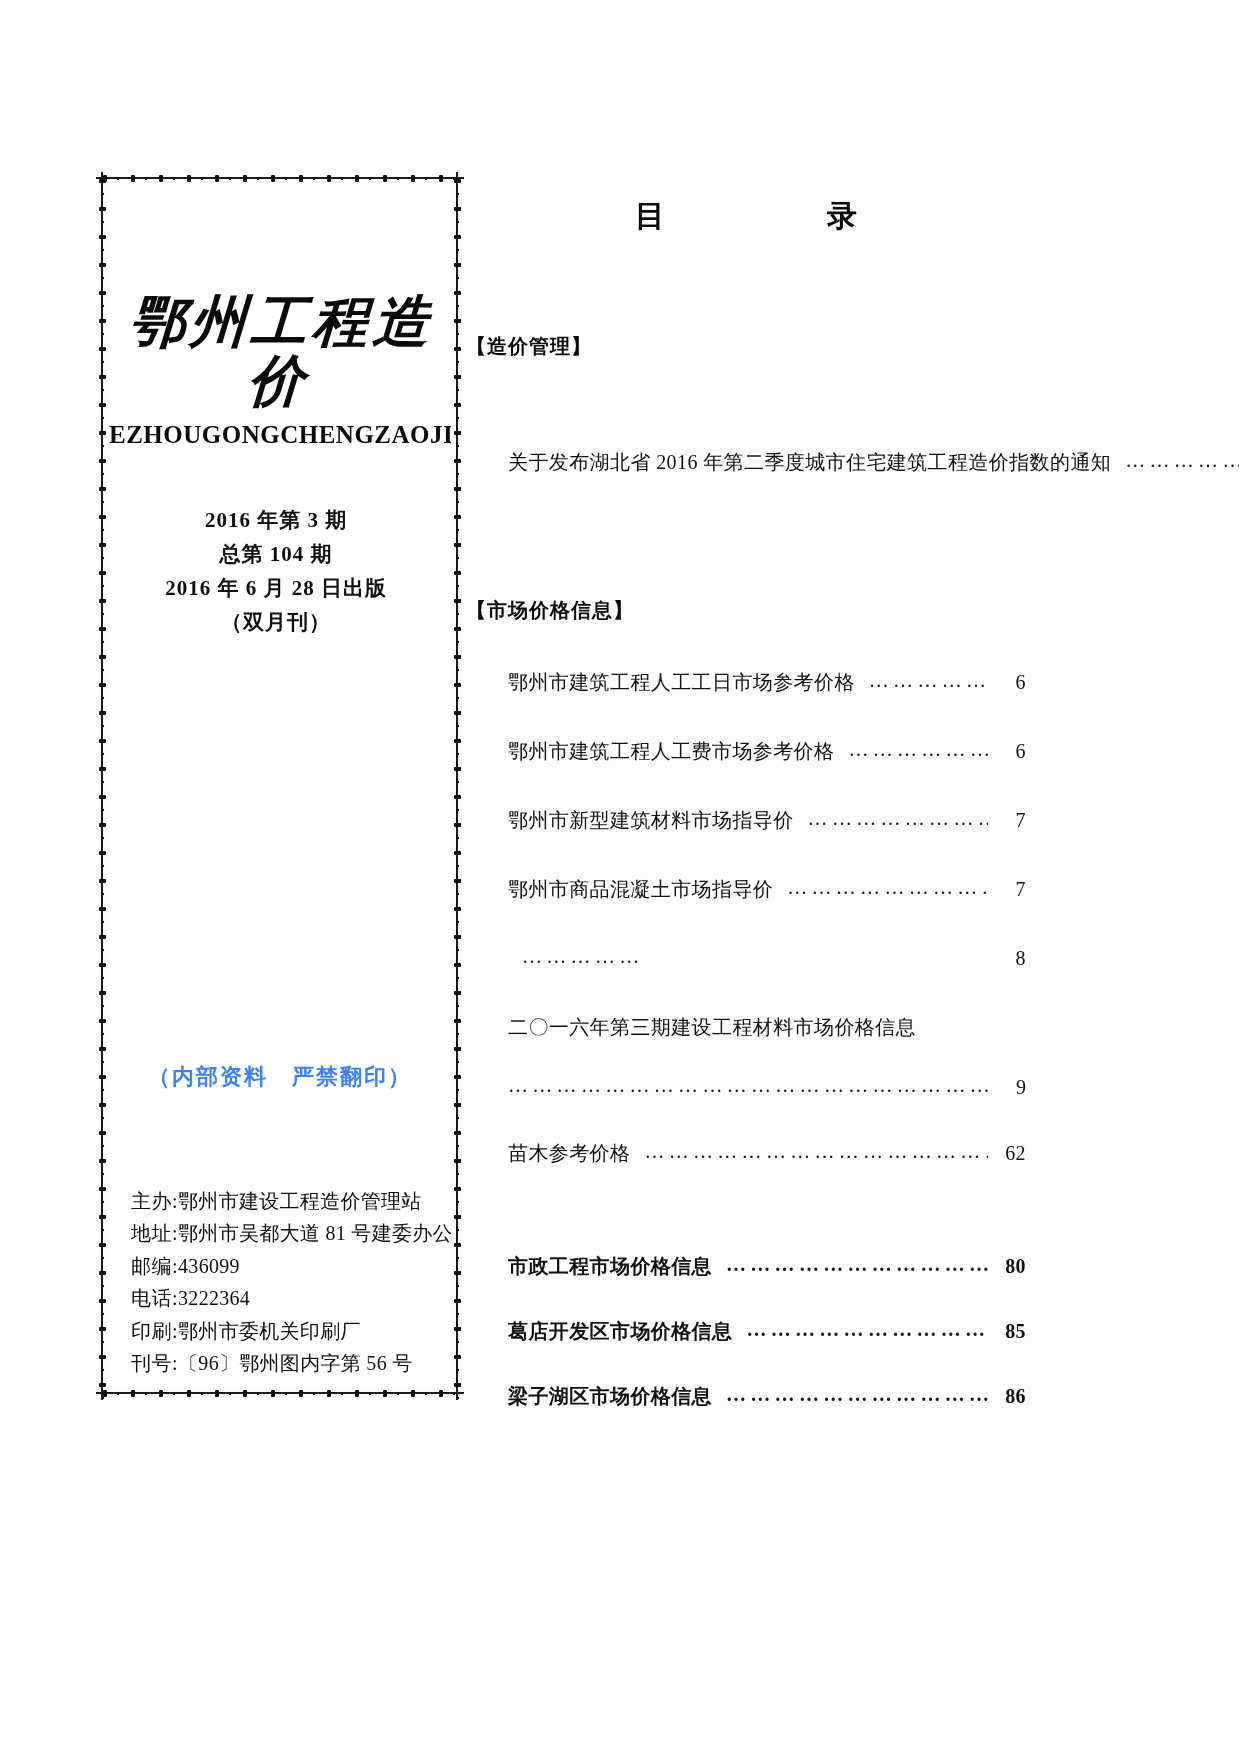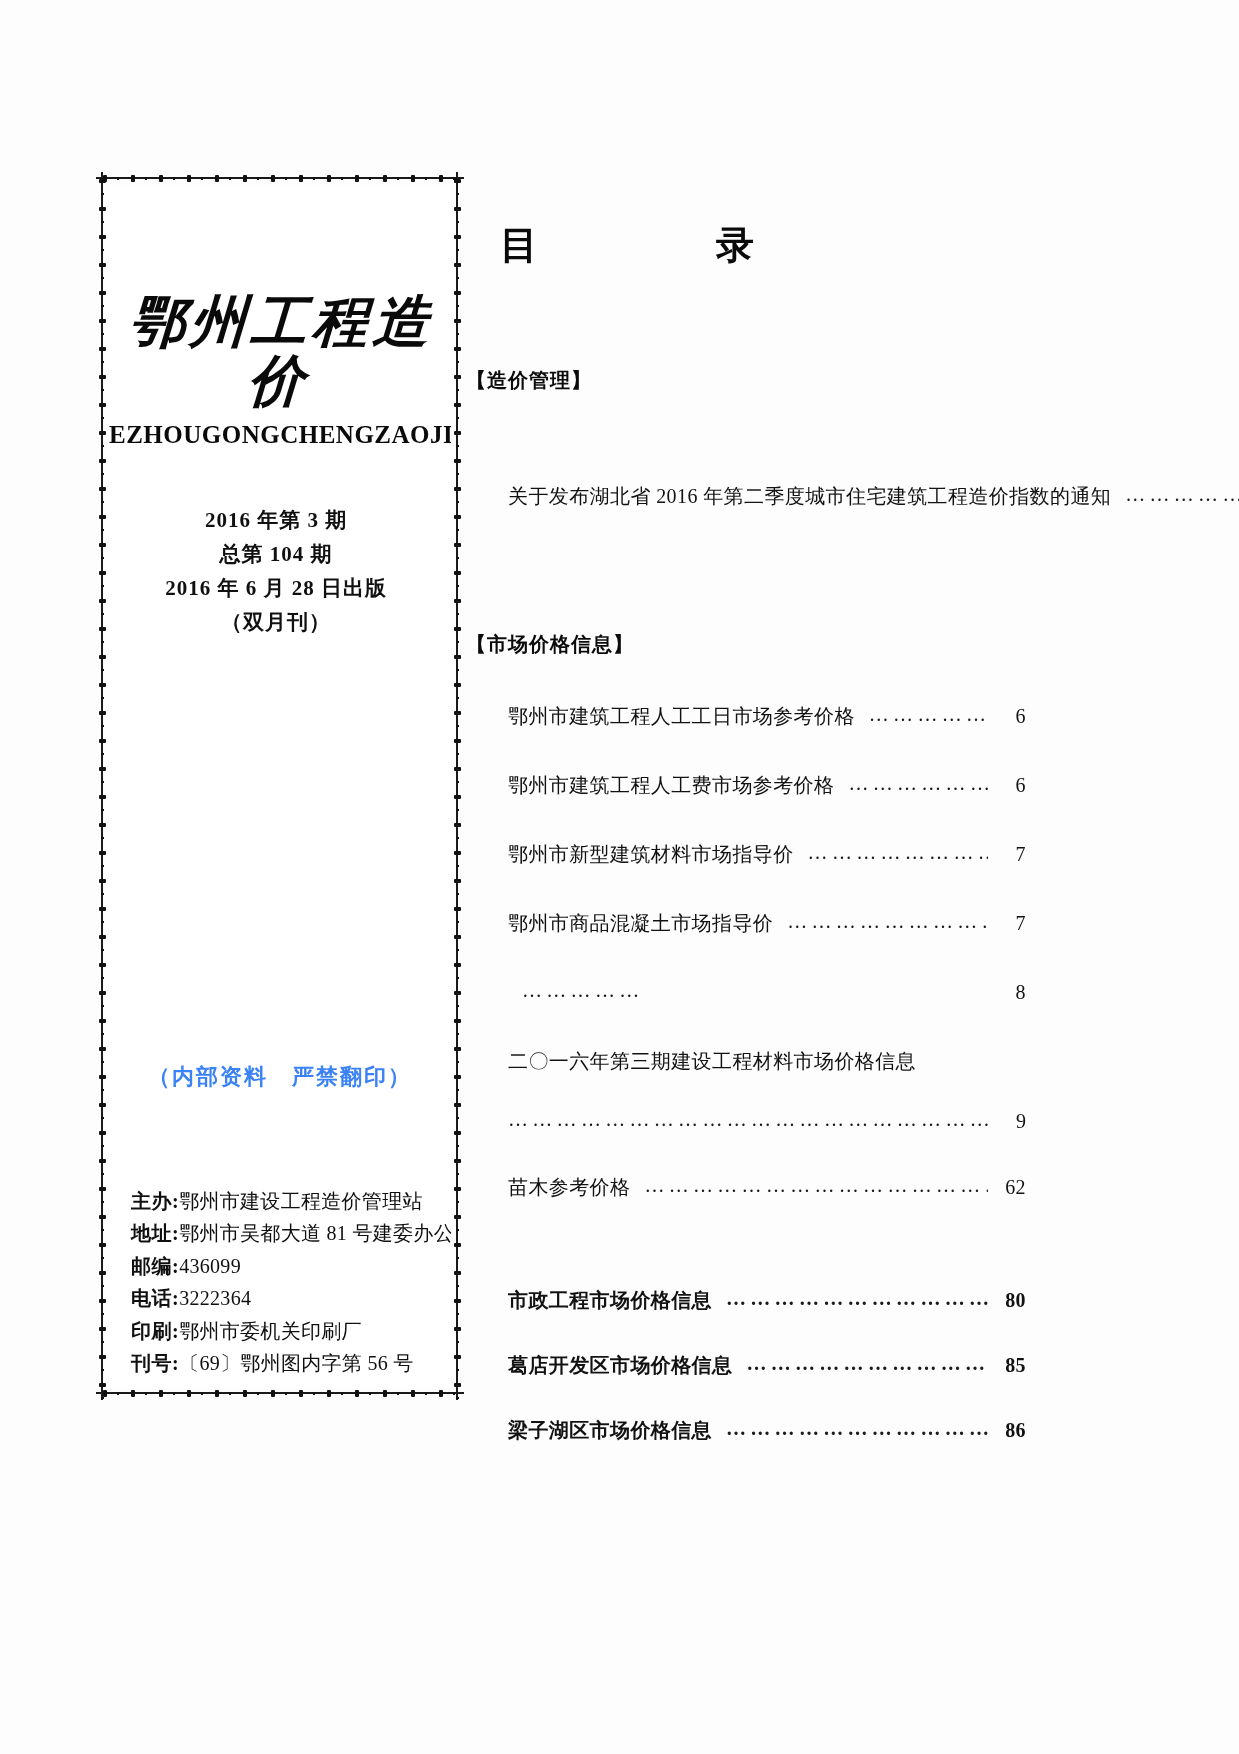--- a/index.html
+++ b/index.html
@@ -124,45 +124,44 @@
     position: absolute;
     left: 22px;
     right: 8px;
     top: 1000px;
     font-size: 20px;
     line-height: 1.62;
     color: #101010;
   }
   .imprint-row { white-space: nowrap; }
   .imprint-label {
-    font-weight: 700;
+    font-weight: 400;
     letter-spacing: 0.5px;
   }
   .imprint-value {
     font-weight: 400;
     letter-spacing: 0.3px;
   }
 
   
   #toc-column {
     position: absolute;
     left: 466px;
     top: 196px;
     width: 560px;
   }
   #toc-title {
-    text-align: left;
-    font-size: 38px;
+    text-align: center;
+    font-size: 30px;
     font-weight: 700;
     letter-spacing: 34px;
     text-indent: 34px;
     padding-right: 0;
     margin-bottom: 96px;
     color: #0a0a0a;
-    margin-top: 24px;
   }
 
   .toc-section {
     font-size: 20px;
     font-weight: 700;
     letter-spacing: 1px;
     margin-bottom: 44px;
     color: #0b0b0b;
   }
   #section-market { margin-top: 86px; }
@@ -272,21 +271,21 @@
         <div class="imprint-row">
           <span class="imprint-label">邮编:</span><span class="imprint-value">436099</span>
         </div>
         <div class="imprint-row">
           <span class="imprint-label">电话:</span><span class="imprint-value">3222364</span>
         </div>
         <div class="imprint-row">
           <span class="imprint-label">印刷:</span><span class="imprint-value">鄂州市委机关印刷厂</span>
         </div>
         <div class="imprint-row">
-          <span class="imprint-label">刊号:</span><span class="imprint-value">〔69〕鄂州图内字第 56 号</span>
+          <span class="imprint-label">刊号:</span><span class="imprint-value">〔96〕鄂州图内字第 56 号</span>
         </div>
       </div>
 
     </div>
   </div>
 
   <div id="toc-column">
 
     <div id="toc-title">目　　录</div>
 

